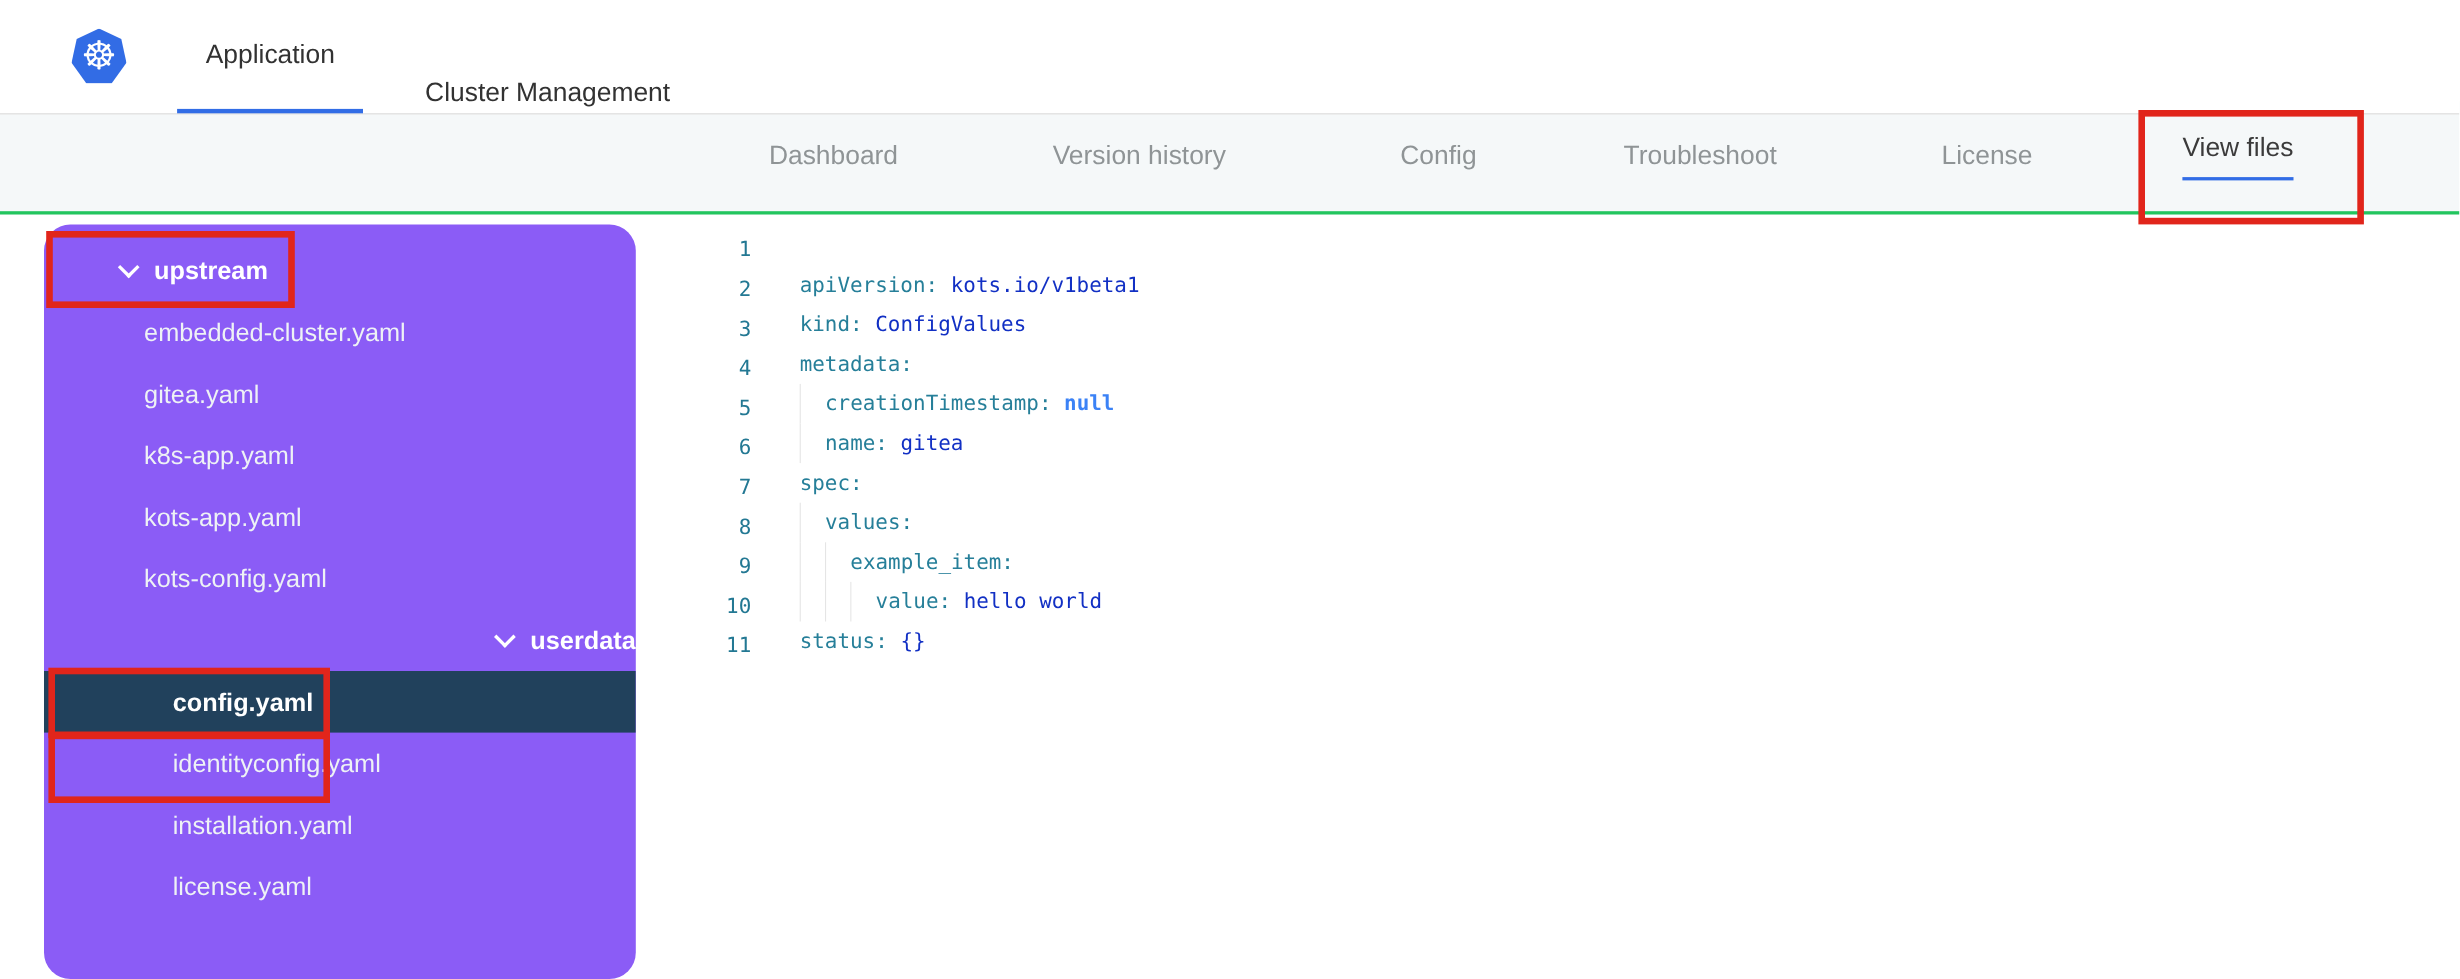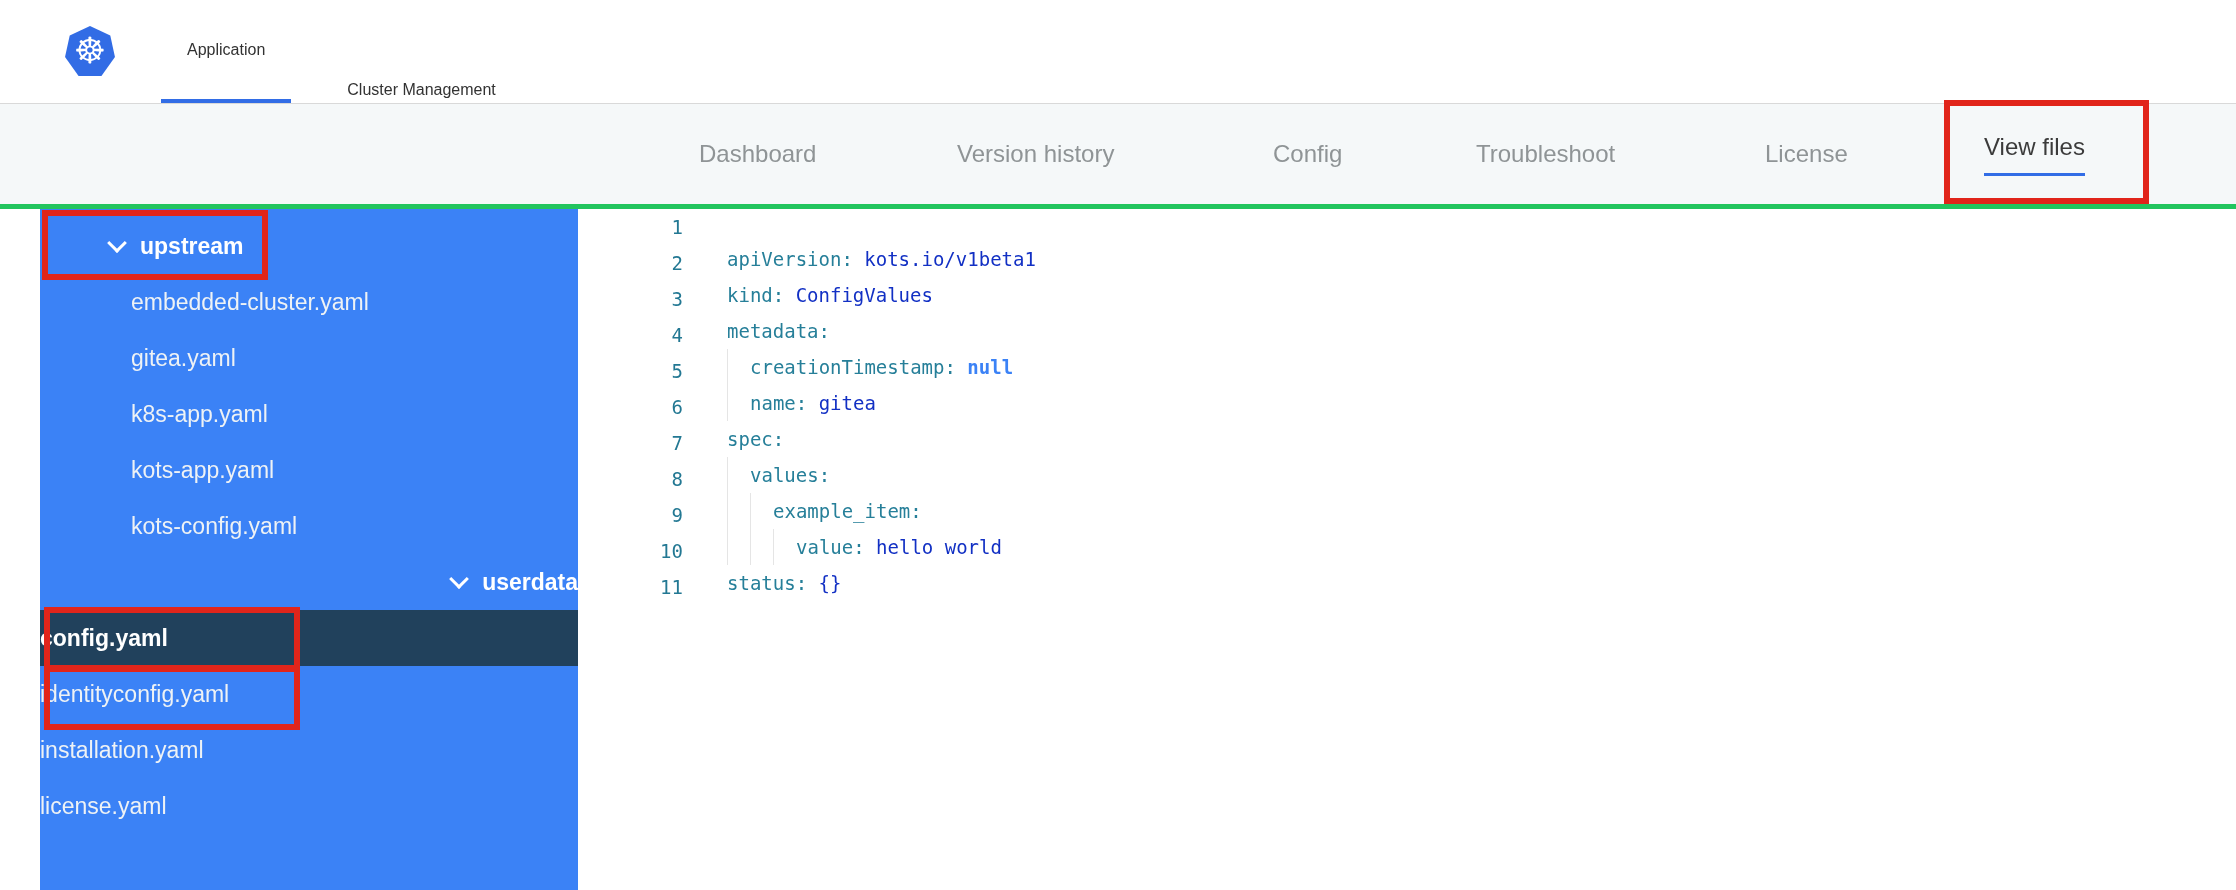--- a/index.html
+++ b/index.html
@@ -6,28 +6,28 @@
   .page{position:relative;width:2236px;height:890px;background:#fff;overflow:hidden;
         font-family:"Liberation Sans",sans-serif;}
 
   
   .topbar{position:absolute;left:0;top:0;width:100%;height:103px;background:#fff;
           border-bottom:1px solid #d9d9d9;z-index:2;}
   .k8s-logo{position:absolute;left:64px;top:26px;width:52px;height:50px;background:#326ce5;
             clip-path:polygon(50% 0%,89% 19%,98% 62%,72% 100%,28% 100%,2% 62%,11% 19%);
             display:flex;align-items:center;justify-content:center;color:#fff;font-size:36px;line-height:1;}
   .top-tabs{position:absolute;left:161px;top:0;height:103px;display:flex;}
-  .top-tab{height:103px;display:flex;align-items:center;padding:0 26px;font-size:16px;color:#323232;
+  .top-tab{height:103px;display:flex;align-items:center;padding:0 26px;font-size:24px;color:#323232;
            box-sizing:border-box;border-bottom:4px solid transparent;cursor:pointer;}
   .top-tab + .top-tab{margin-left:30px;align-items:flex-end;}
   .top-tab.active{border-bottom-color:#326de6;}
 
   
-  .subnav{position:absolute;left:0;top:104px;width:100%;height:100px;background:#f5f8f9;
-          border-bottom:5px solid #22c55e;z-index:1;}
+  .subnav{position:absolute;left:0;top:92px;width:100%;height:100px;background:#f5f8f9;
+          border-bottom:3px solid #22c55e;z-index:1;}
   .subnav-item{position:absolute;top:0;height:100%;display:flex;align-items:center;
                font-size:24px;color:#8f9496;cursor:pointer;}
   .subnav-item span{padding-bottom:0;}
   .subnav-item.active span{color:#3b3b3b;border-bottom:3px solid #326de6;padding-bottom:12px;}
   .subnav-item:nth-of-type(1){left:699px;}
   .subnav-item:nth-of-type(2){left:957px;}
   .subnav-item:nth-of-type(3){left:1273px;}
   .subnav-item:nth-of-type(4){left:1476px;}
   .subnav-item:nth-of-type(5){left:1765px;}
   .subnav-item:nth-of-type(6){left:1984px;}
@@ -35,21 +35,21 @@
   
   .sidebar{position:absolute;left:40px;top:204px;width:538px;height:686px;background:#0d2b43;
            padding-top:14px;box-sizing:border-box;overflow:hidden;}
   .tree-row{height:56px;display:flex;align-items:center;font-size:23px;color:#eef2f5;cursor:pointer;}
   .tree-row.folder{font-weight:700;color:#fff;}
   .chev{width:11px;height:11px;border-right:3px solid #fff;border-bottom:3px solid #fff;
         transform:rotate(45deg);margin-right:16px;margin-top:-7px;flex:none;}
   .tree-row.folder.l0{padding-left:70px;}
   .tree-row.file.l0{padding-left:91px;}
   .tree-row.folder.l1{padding-left:99px;justify-content:flex-end;}
-  .tree-row.file.l1{}
+  .tree-row.file.l1{padding-left:117px;}
   .tree-row.selected{background:#21415c;font-weight:700;color:#fff;}
 
   
   .editor{position:absolute;left:606px;top:204px;right:0;bottom:0;background:#fff;
           font-family:"DejaVu Sans Mono",monospace;font-size:19px;padding-top:5px;}
   .code-row{display:flex;height:36px;line-height:36px;white-space:pre;}
   .ln{width:77px;text-align:right;color:#237893;flex:none;}
   .code{margin-left:44px;margin-top:32px;}
   .guide{display:inline-block;width:23px;height:36px;border-left:1px solid #e5e5e5;
          vertical-align:top;box-sizing:border-box;}
@@ -98,21 +98,21 @@
       <span>Troubleshoot</span>
     </div>
     <div class="subnav-item">
       <span>License</span>
     </div>
     <div class="subnav-item active">
       <span>View files</span>
     </div>
   </div>
 
-  <div class="sidebar" style="background: #3b82f6;">
+  <div class="sidebar" style="background: #8b5cf6; border-radius: 24px;">
       <div class="tree-row folder l0">
         <span class="chev"></span>
         <span>upstream</span>
       </div>
       <div class="tree-row file l0">
         <span>embedded-cluster.yaml</span>
       </div>
       <div class="tree-row file l0">
         <span>gitea.yaml</span>
       </div>

